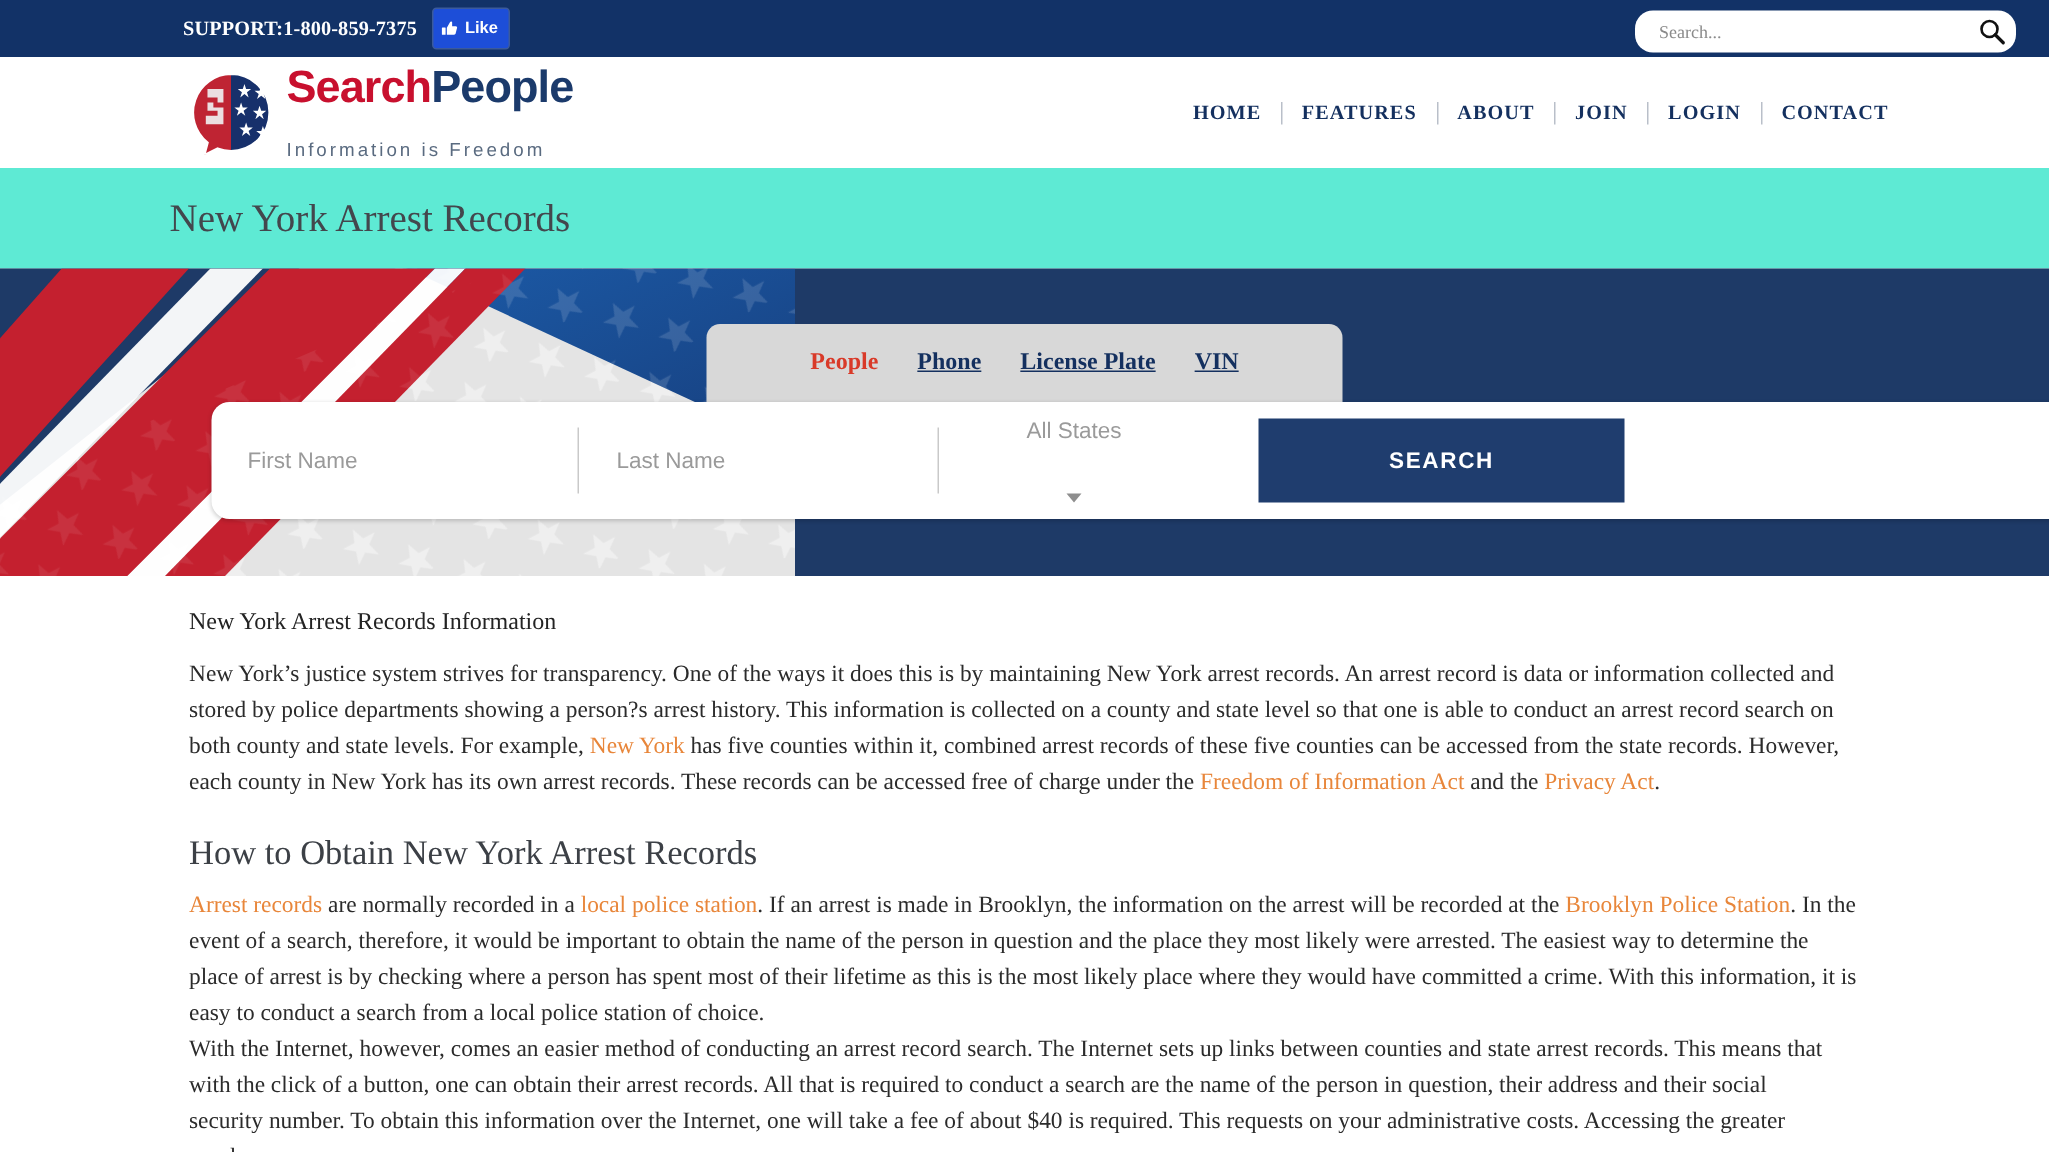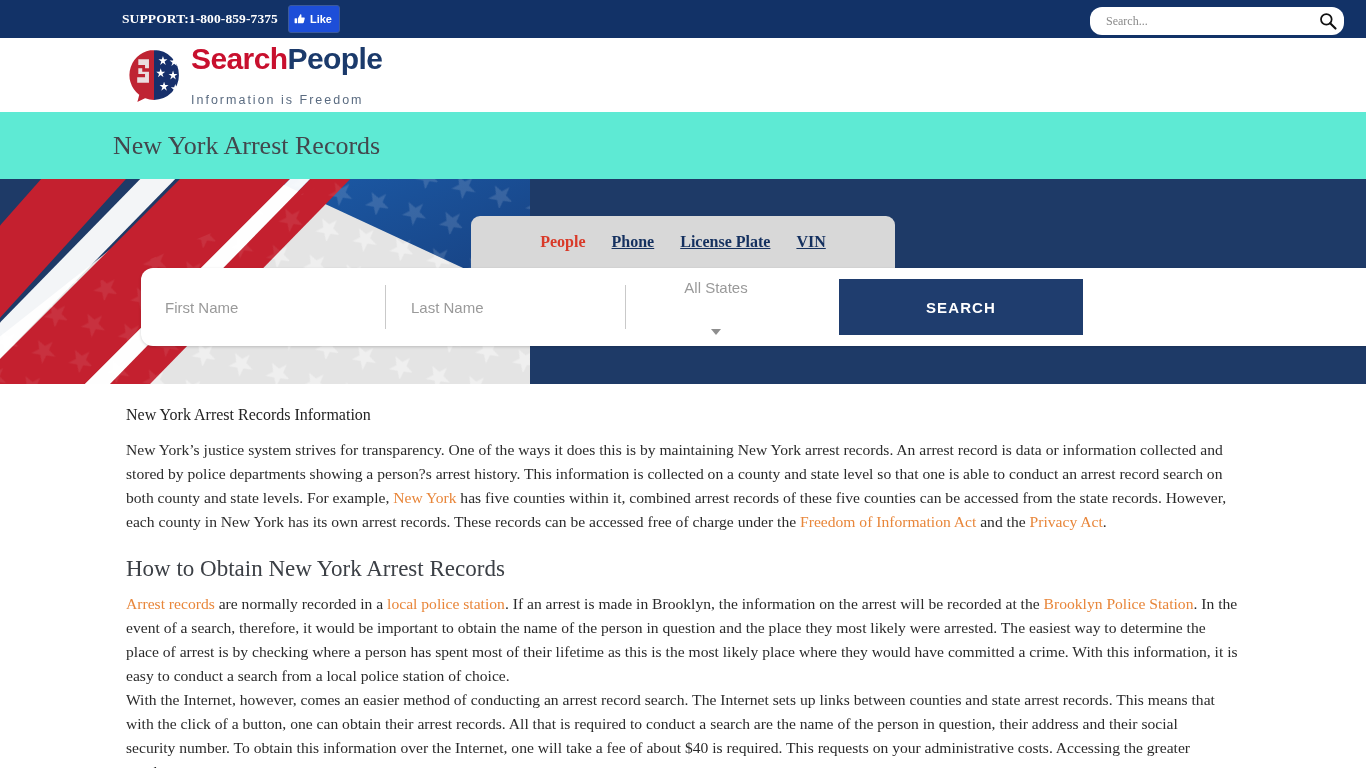--- a/index.html
+++ b/index.html
@@ -348,20 +348,33 @@
         </g>
         <path d="M50 4a46 46 0 1 1 0 92c-6 0-11-1-16-3l-16 8 4-15A46 46 0 0 1 50 4z" fill="none" stroke="#ffffff" stroke-width="3"></path>
       </svg>
     </span>
     <span class="logo-words">
       <span class="logo-top"><span class="s">Search</span><span class="q">People</span></span>
       <span class="logo-tag">Information is Freedom</span>
     </span>
   </div>
 
+  <nav class="mainnav">
+    <a>HOME</a>
+    <span class="nav-sep"></span>
+    <a>FEATURES</a>
+    <span class="nav-sep"></span>
+    <a>ABOUT</a>
+    <span class="nav-sep"></span>
+    <a>JOIN</a>
+    <span class="nav-sep"></span>
+    <a>LOGIN</a>
+    <span class="nav-sep"></span>
+    <a>CONTACT</a>
+  </nav>
 </div>
 
 <div class="title-strip">
   <h1 class="page-title">New York Arrest Records</h1>
 </div>
 
 <div class="hero">
   <span class="hero-flag">
     <svg class="hero-flag" viewBox="0 0 530 205" preserveAspectRatio="none" aria-hidden="true">
       <defs>

